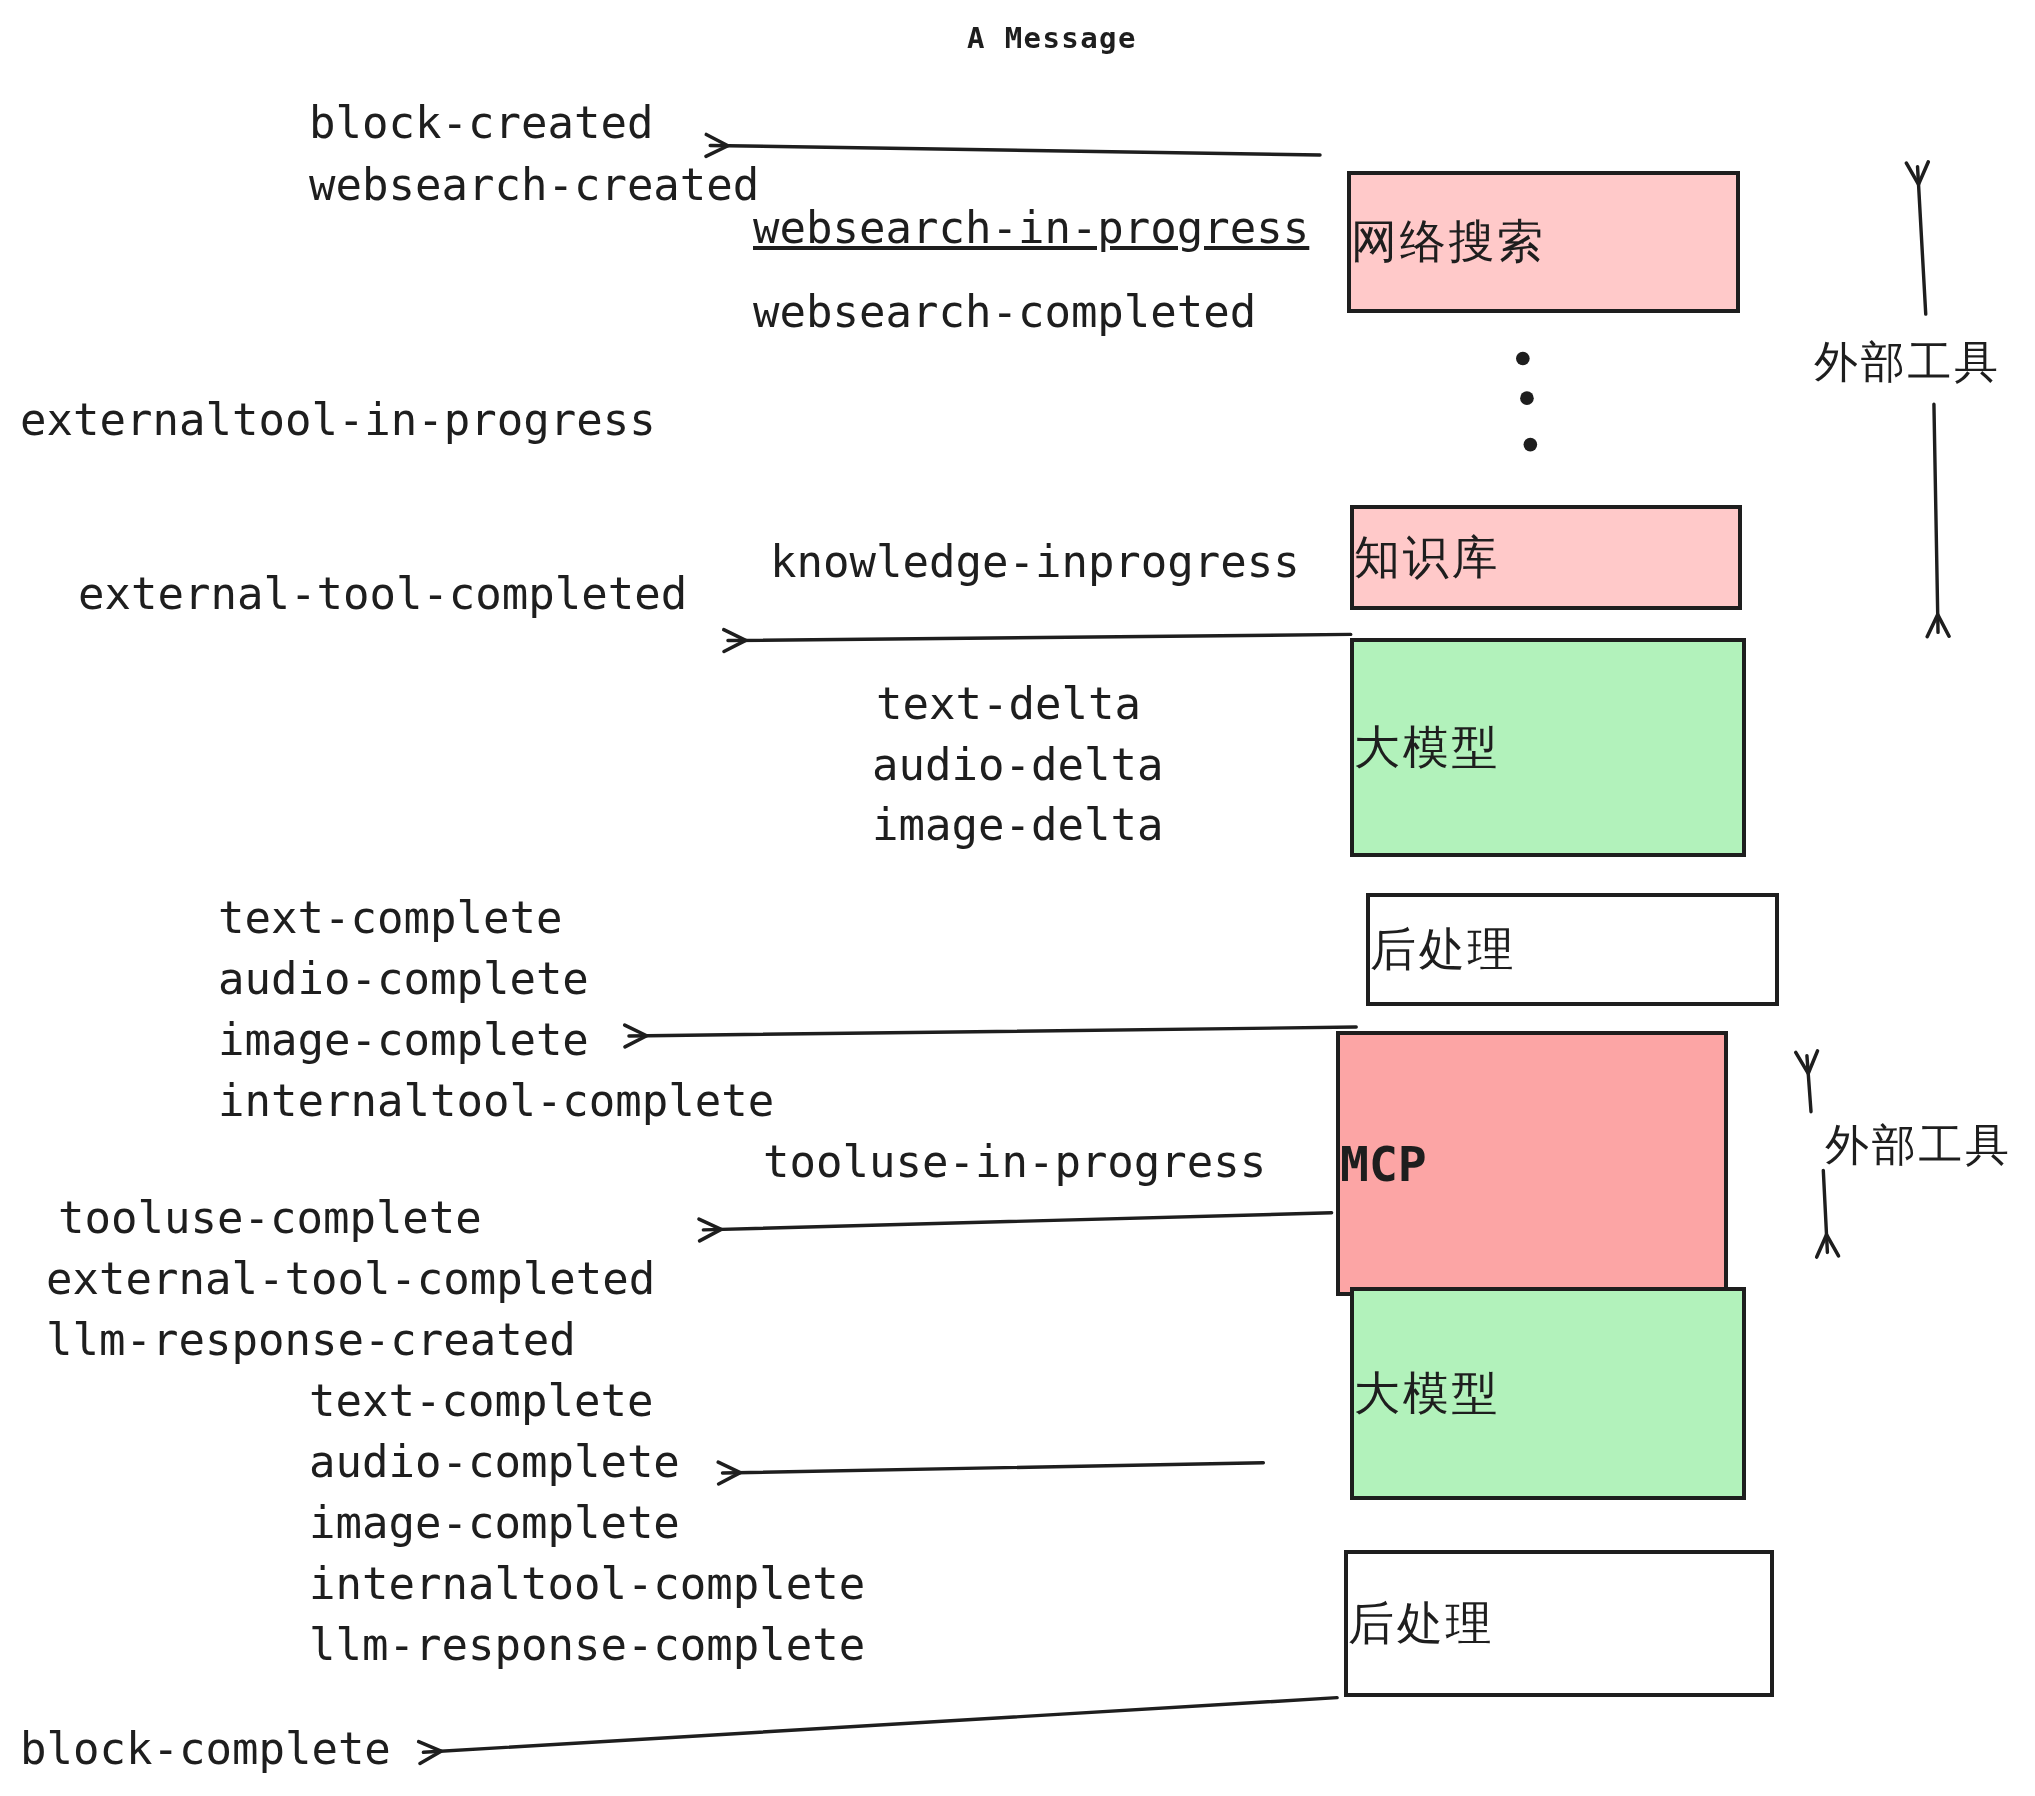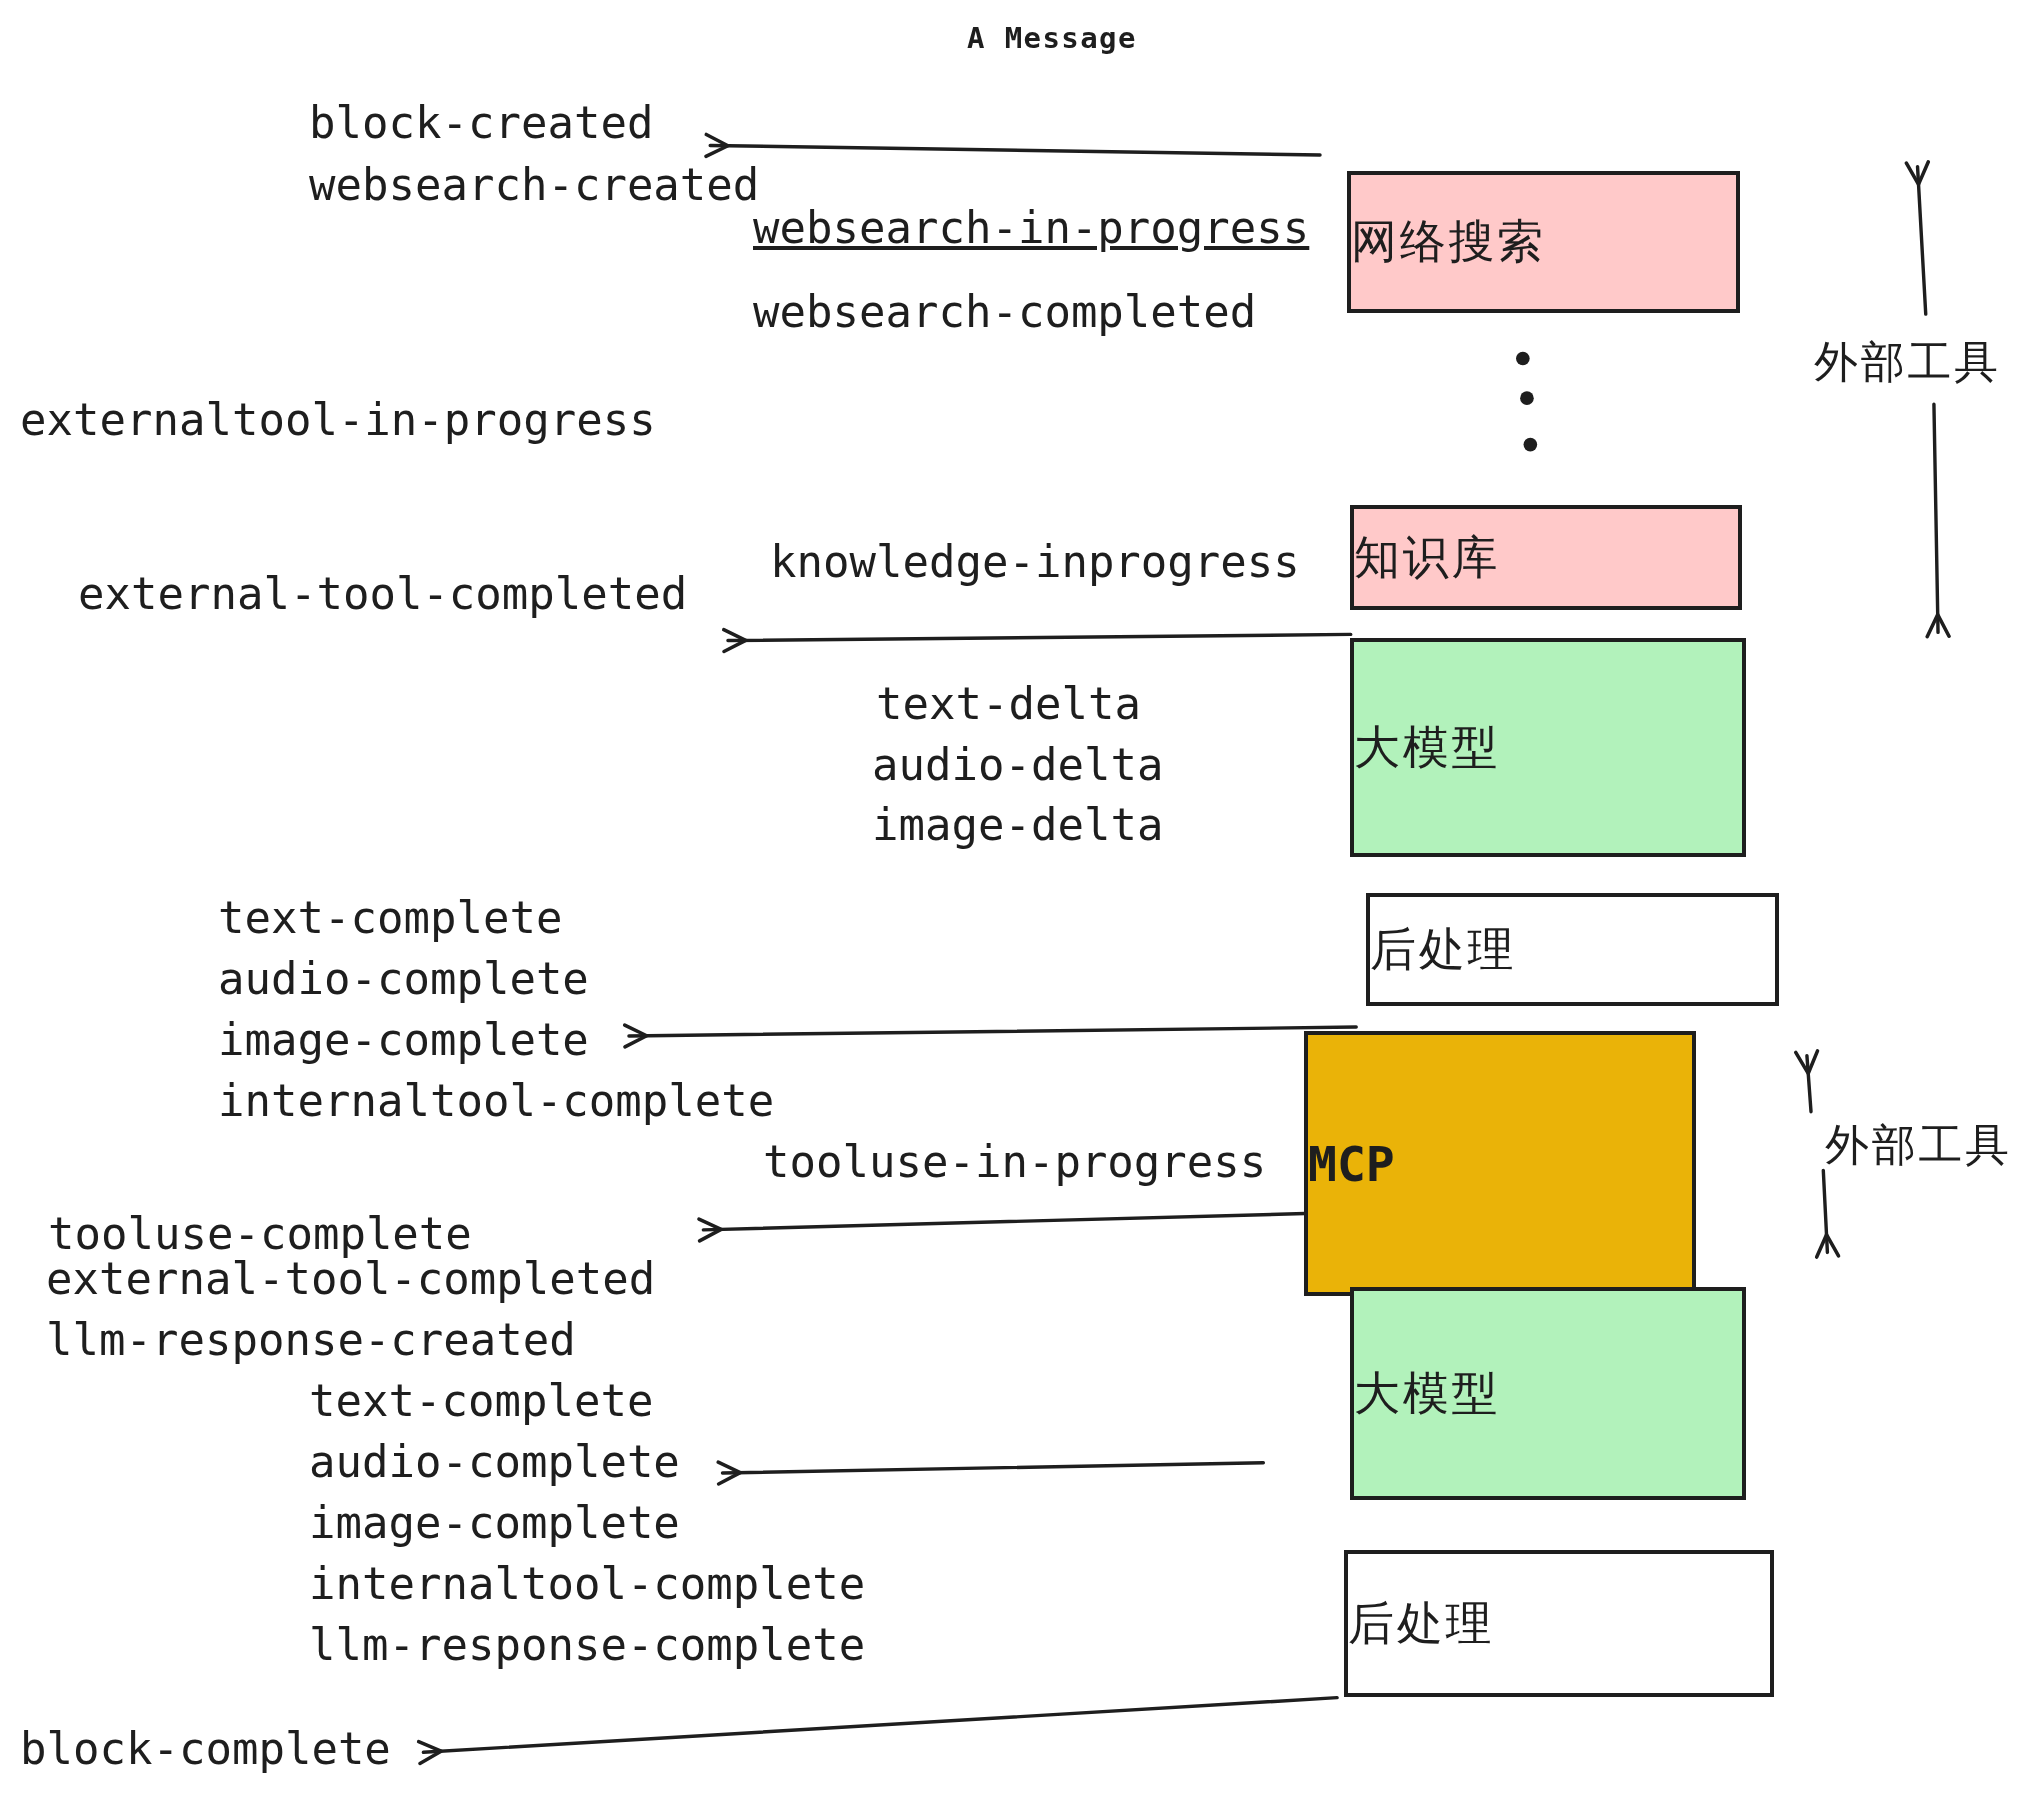--- a/index.html
+++ b/index.html
@@ -116,21 +116,21 @@
   <span class="ev" style="left:770px; top:540px;">knowledge-inprogress</span>
   <span class="ev" style="left:78px;  top:572px;">external-tool-completed</span>
   <span class="ev" style="left:876px; top:682px;">text-delta</span>
   <span class="ev" style="left:872px; top:743px;">audio-delta</span>
   <span class="ev" style="left:872px; top:803px;">image-delta</span>
   <span class="ev" style="left:218px;  top:896px;">text-complete</span>
   <span class="ev" style="left:218px;  top:957px;">audio-complete</span>
   <span class="ev" style="left:218px;  top:1018px;">image-complete</span>
   <span class="ev" style="left:218px;  top:1079px;">internaltool-complete</span>
   <span class="ev" style="left:763px; top:1140px;">tooluse-in-progress</span>
-  <span class="ev" style="left:48px;   top:1196px;margin-top:16px;">tooluse-complete</span>
+  <span class="ev" style="left:58px;   top:1196px;">tooluse-complete</span>
   <span class="ev" style="left:46px;  top:1257px;">external-tool-completed</span>
   <span class="ev" style="left:46px;   top:1318px;">llm-response-created</span>
   <span class="ev" style="left:309px;  top:1379px;">text-complete</span>
   <span class="ev" style="left:309px;  top:1440px;">audio-complete</span>
   <span class="ev" style="left:309px;  top:1501px;">image-complete</span>
   <span class="ev" style="left:309px;  top:1562px;">internaltool-complete</span>
   <span class="ev" style="left:309px;  top:1623px;">llm-response-complete</span>
   <span class="ev" style="left:20px;   top:1727px;">block-complete</span>
 
   <div class="box" style="left: 1347px; top: 171px; width: 393px; height: 142px; background-color: rgb(255, 201, 201);">
@@ -142,21 +142,21 @@
   </div>
 
   <div class="box" style="left: 1350px; top: 638px; width: 396px; height: 219px; background-color: rgb(178, 242, 187);">
     <span class="box-label">大模型</span>
   </div>
 
   <div class="box" style="left: 1366px; top: 893px; width: 413px; height: 113px; background-color: rgb(255, 255, 255);">
     <span class="box-label">后处理</span>
   </div>
 
-  <div class="box mono-label" style="left: 1304px; top: 1031px; width: 392px; height: 265px; background-color: #eab308;">
+  <div class="box mono-label" style="left: 1336px; top: 1031px; width: 392px; height: 265px; background-color: #fca5a5;">
     <span class="box-label">MCP</span>
   </div>
 
   <div class="box" style="left: 1350px; top: 1287px; width: 396px; height: 213px; background-color: rgb(178, 242, 187);">
     <span class="box-label">大模型</span>
   </div>
 
   <div class="box" style="left: 1344px; top: 1550px; width: 430px; height: 147px; background-color: rgb(255, 255, 255);">
     <span class="box-label">后处理</span>
   </div>

